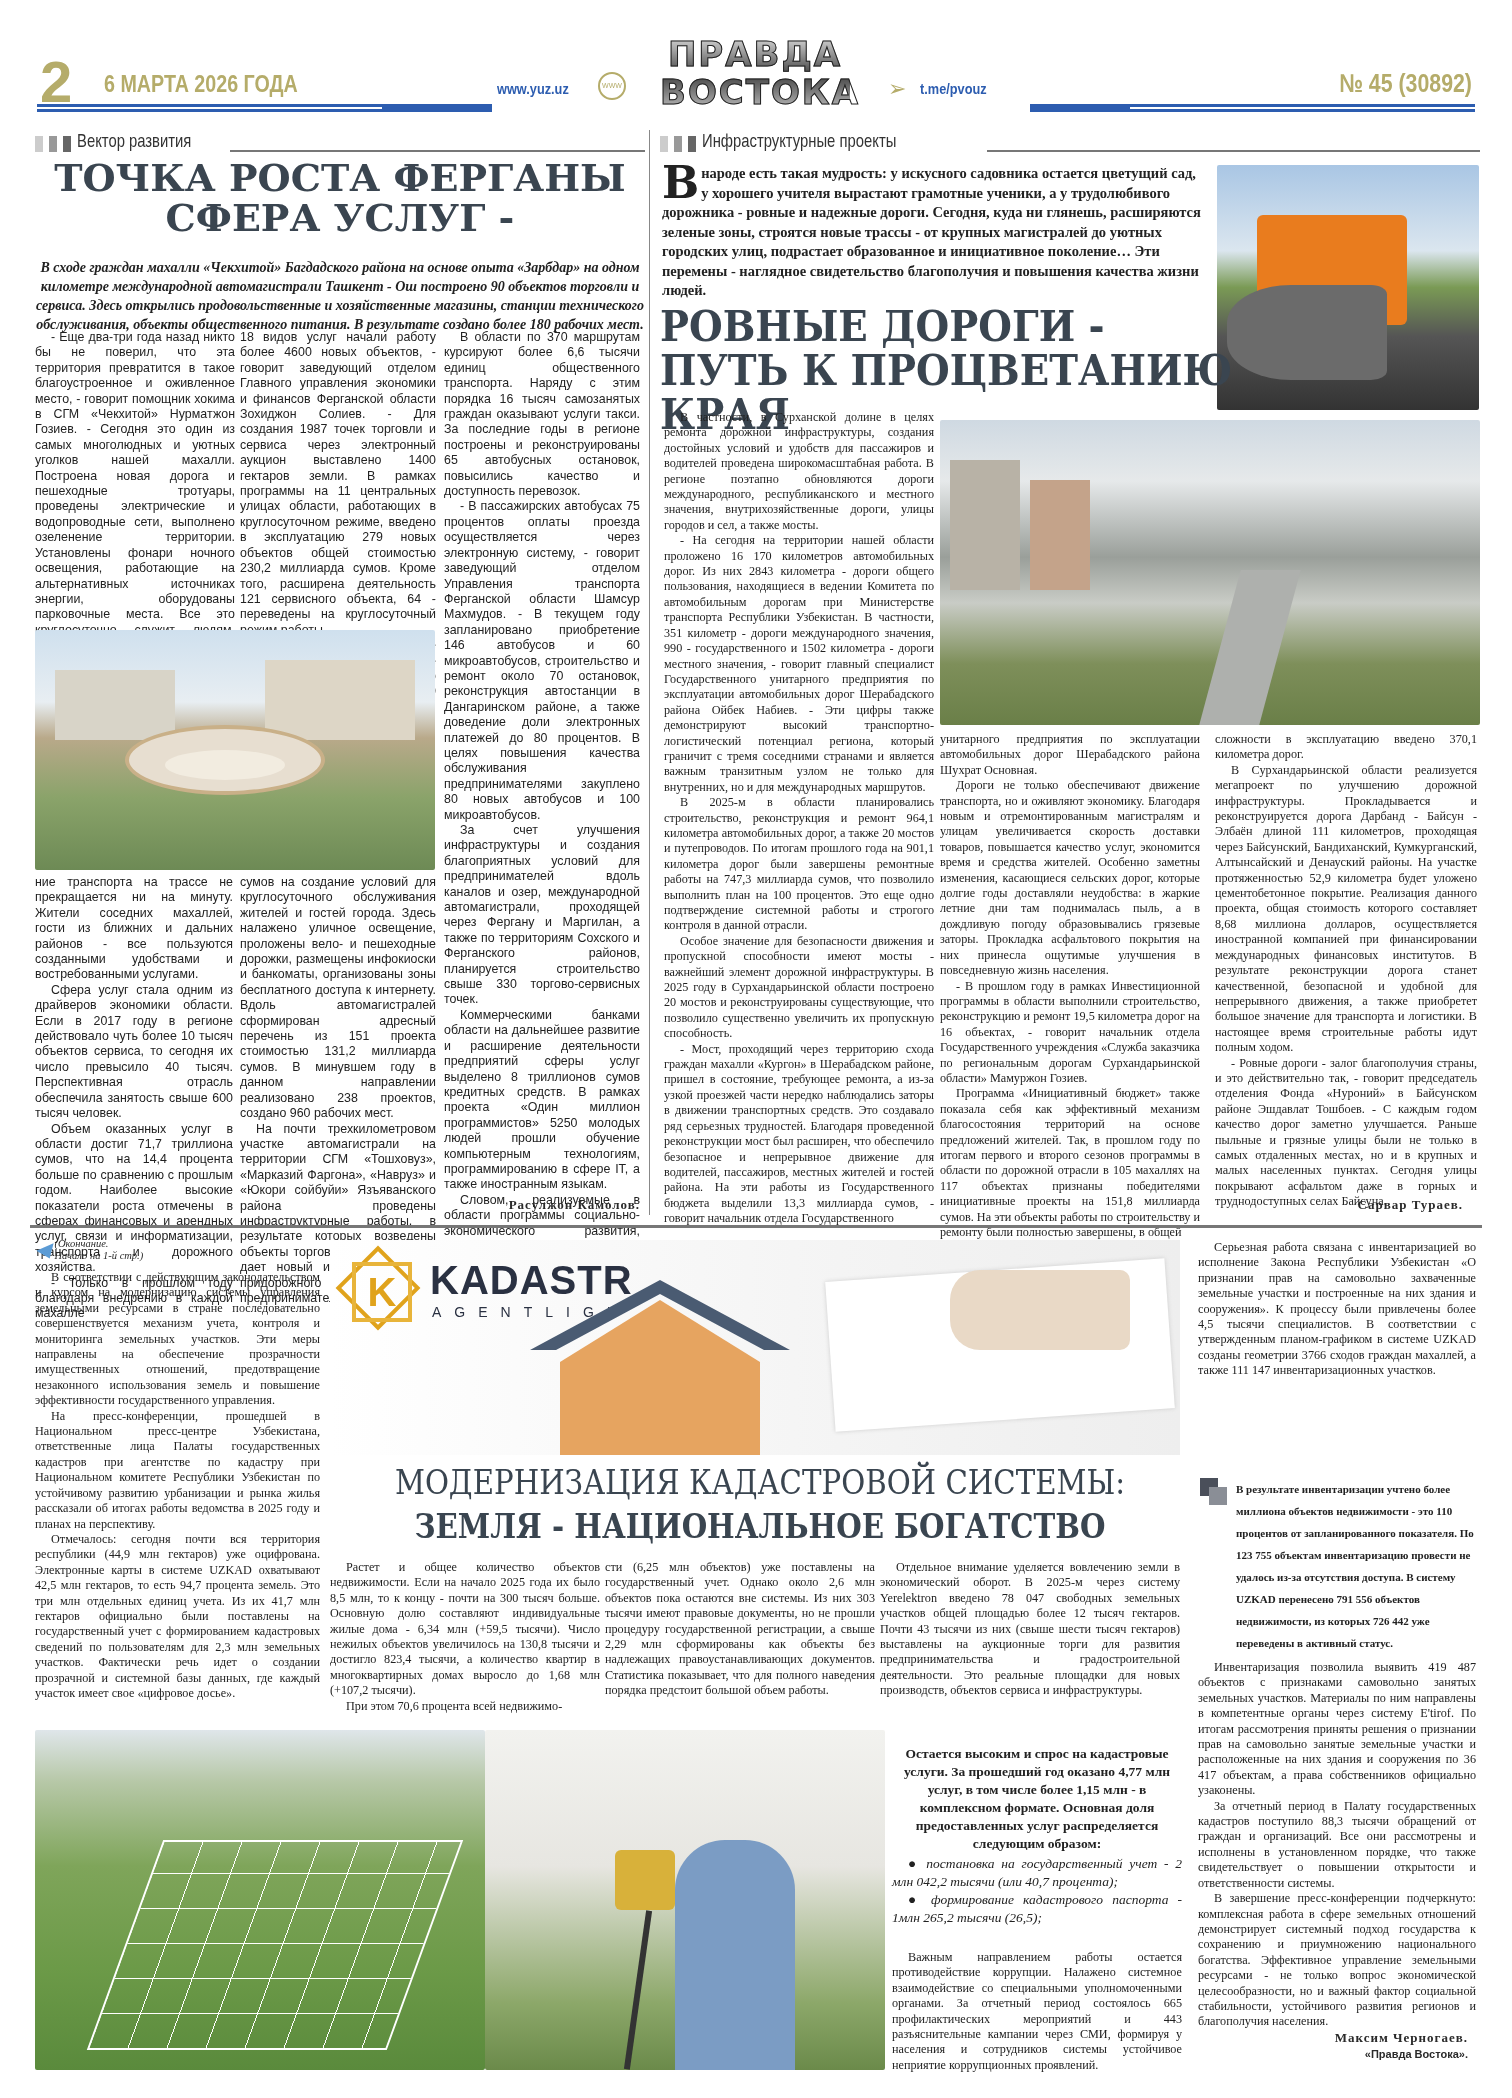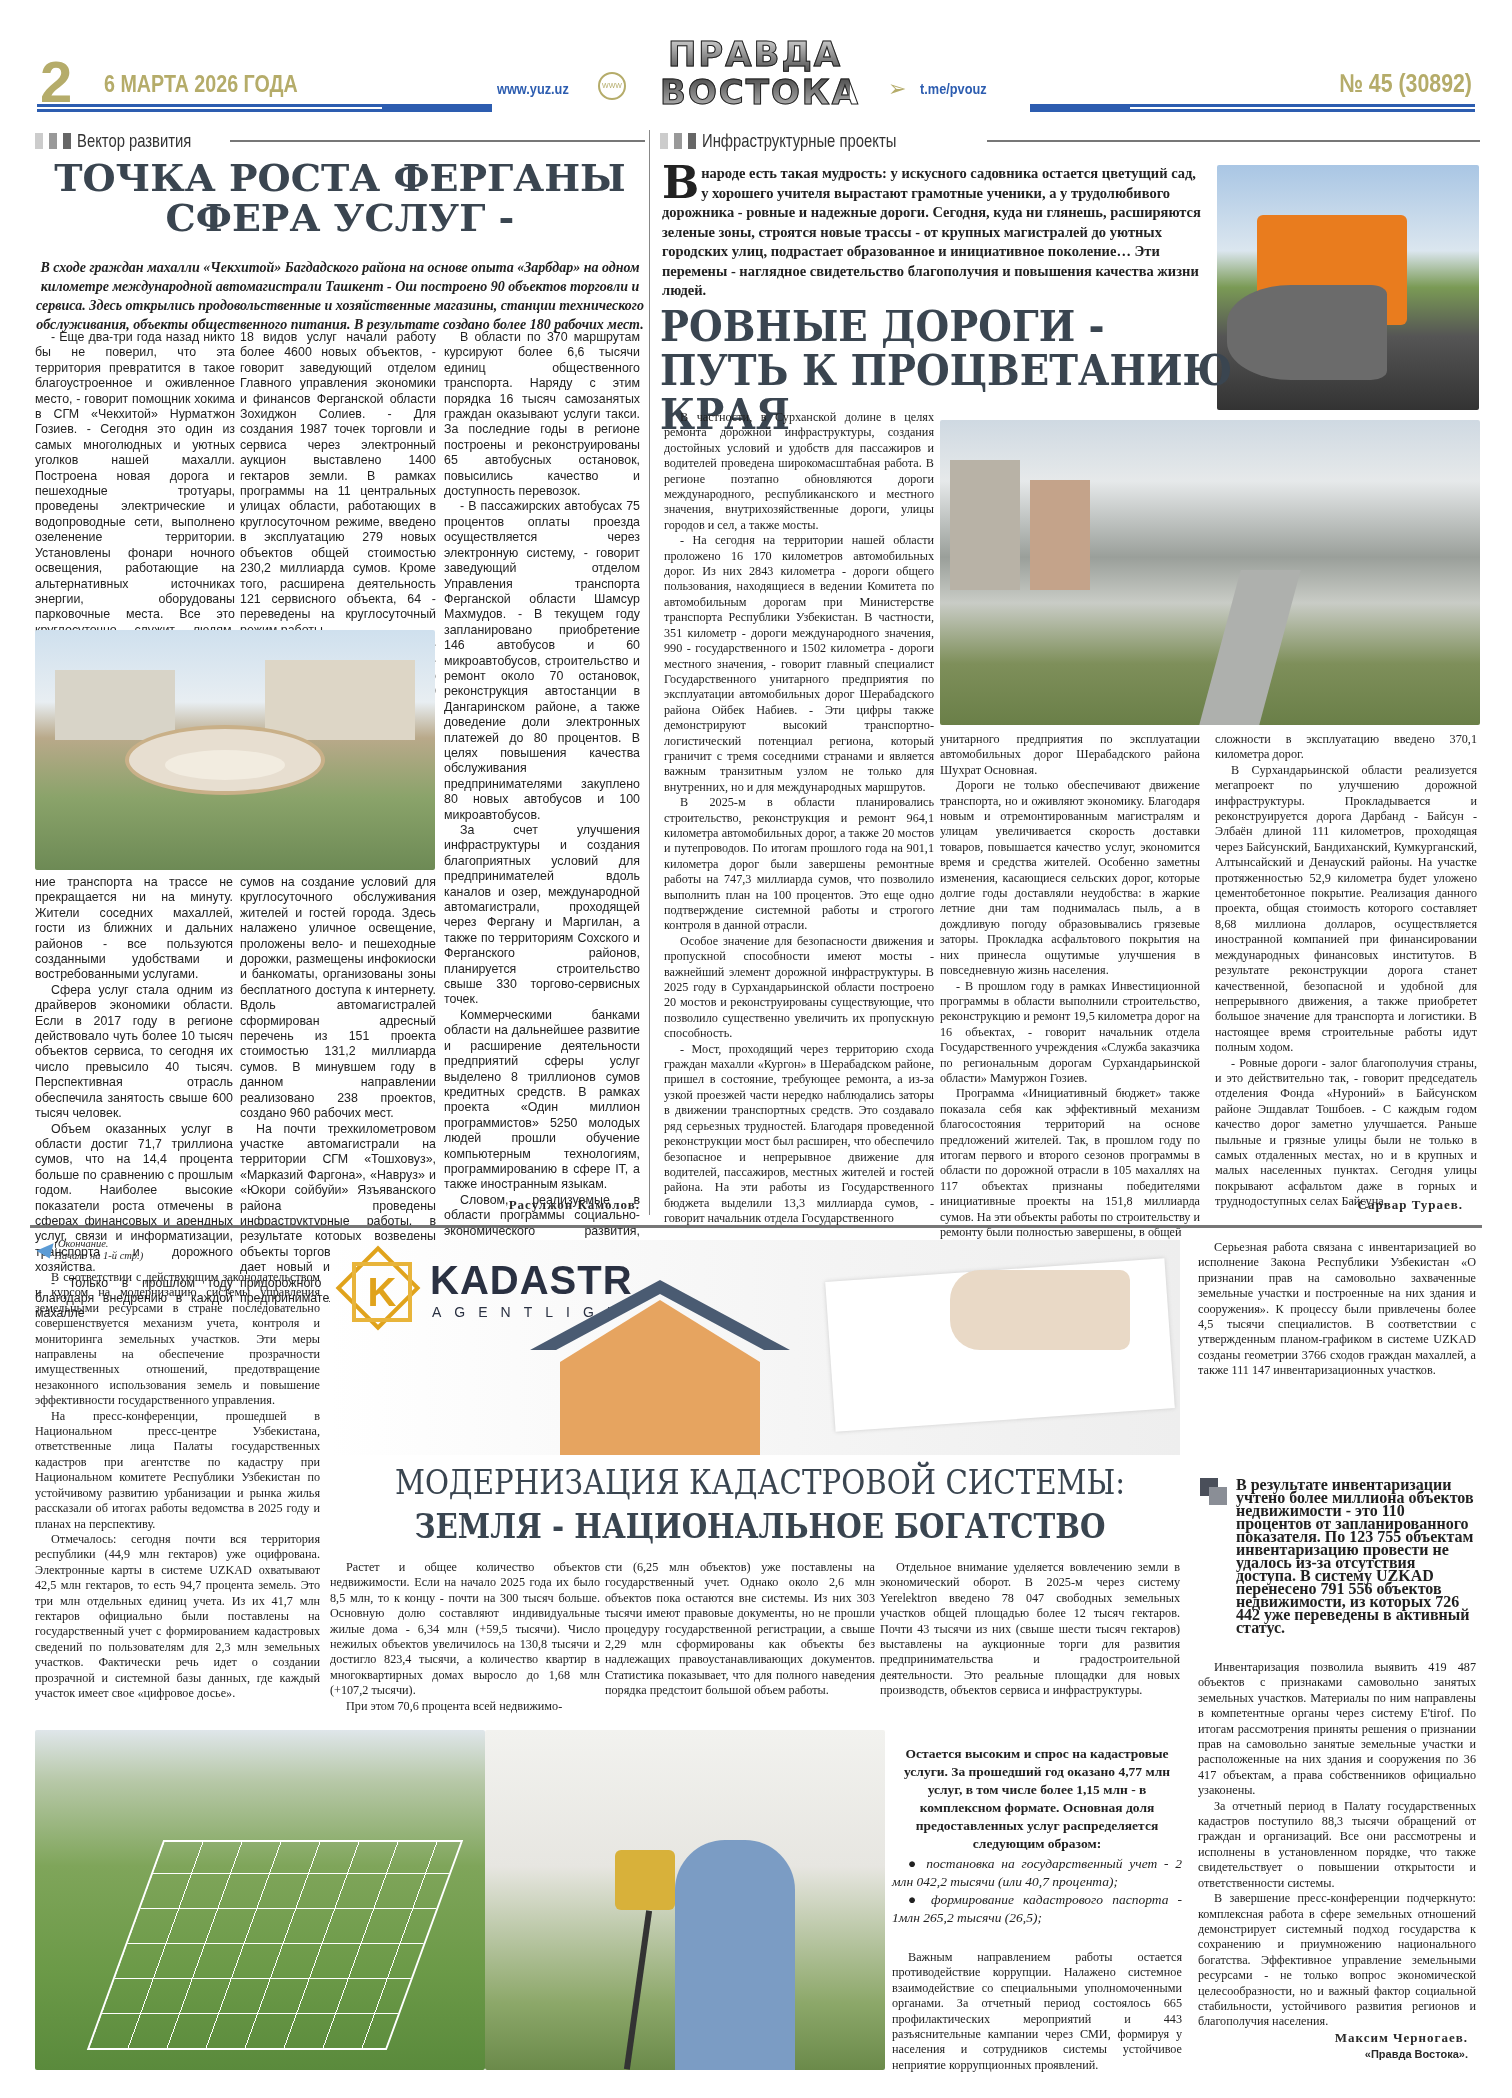--- a/index.html
+++ b/index.html
@@ -8,21 +8,21 @@
 .hdr-num{left:40px;top:48px;font-family:"Liberation Sans",sans-serif;font-weight:bold;font-size:58px;color:#b5ac6a;letter-spacing:-2px}
 .hdr-date{left:104px;top:70px;font-family:"Liberation Sans",sans-serif;font-weight:bold;font-size:24px;color:#b5ac6a;transform:scaleX(.82);transform-origin:left}
 .hdr-line{height:8px;background:#2d5db0;border-top:2px solid #2d5db0}
 .hdr-line .w{height:2px;background:#fff;margin-top:1px}
 .hdr-site{left:497px;top:80px;font-family:"Liberation Sans",sans-serif;font-weight:bold;font-size:15px;color:#2d5db0;transform:scaleX(.85);transform-origin:left}
 .globe{left:598px;top:72px;width:28px;height:28px;border:2px solid #b5ac6a;border-radius:50%;font-size:7px;color:#b5ac6a;text-align:center;line-height:24px;font-family:"Liberation Sans",sans-serif}
 .logo{left:660px;top:35px;width:190px;height:80px;font-family:"DejaVu Sans",sans-serif;font-weight:bold;font-size:34px;line-height:38px;text-align:center;color:#555;background:linear-gradient(#ddd,#444 50%,#ccc);-webkit-background-clip:text;background-clip:text;-webkit-text-fill-color:transparent;letter-spacing:2px;-webkit-text-stroke:1px #222}
 .tg{left:888px;top:76px;font-size:22px;color:#b5ac6a;font-family:"DejaVu Sans",sans-serif}
 .hdr-tg{left:920px;top:80px;font-family:"Liberation Sans",sans-serif;font-weight:bold;font-size:15px;color:#2d5db0;transform:scaleX(.85);transform-origin:left}
 .hdr-issue{right:40px;top:68px;font-family:"Liberation Sans",sans-serif;font-weight:bold;font-size:26px;color:#b5ac6a;transform:scaleX(.82);transform-origin:right}
-.rubric{font-family:"Liberation Sans",sans-serif;font-size:19px;color:#333;display:flex;align-items:center;gap:6px}
+.rubric{font-family:"Liberation Sans",sans-serif;font-size:19px;color:#333;display:flex;align-items:flex-end;gap:6px}
 .rubric .sq{display:inline-block;width:8px;height:16px}
 .rubric .t{transform:scaleX(.78);transform-origin:left;white-space:nowrap;margin-right:-40px}
 .rubric .ln{flex:1;height:2px;background:#777;margin-left:10px}
 .headline{font-family:"DejaVu Serif",serif;font-weight:bold;color:#3a4550;text-align:center;line-height:1.05}
 .lead{font-style:italic;font-size:14px;text-align:center;line-height:19px;font-weight:bold;color:#222}
 .col{font-size:12.2px;line-height:15.4px;text-align:justify;hyphens:auto;color:#222}
 .col.sans{font-family:"Liberation Sans",sans-serif;font-size:12.4px}
 .col p{text-indent:16px}
 .img{border-radius:2px}
 .vdiv{width:1px;background:#888}
@@ -202,21 +202,21 @@
 </div>
 
 <div class="abs col" style="left:1198px;top:1240px;width:278px">
   <p>Серьезная работа связана с инвентаризацией во исполнение Закона Республики Узбекистан «О признании прав на самовольно захваченные земельные участки и построенные на них здания и сооружения». К процессу были привлечены более 4,5 тысячи специалистов. В соответствии с утвержденным планом-графиком в системе UZKAD созданы геометрии 3766 сходов граждан махаллей, а также 111 147 инвентаризационных участков.</p>
 </div>
 <div class="abs box" style="left:1200px;top:1478px;width:278px;display:flex;gap:8px">
   <div style="position:relative;width:28px;height:28px;flex:none">
     <div style="position:absolute;left:0;top:0;width:18px;height:18px;background:#4a4f5a"></div>
     <div style="position:absolute;left:9px;top:9px;width:18px;height:18px;background:#8a8e96"></div>
   </div>
-  <div style="font-size:16px;line-height:13px">В результате инвентаризации учтено более миллиона объектов недвижимости - это 110 процентов от запланированного показателя. По 123 755 объектам инвентаризацию провести не удалось из-за отсутствия доступа. В систему UZKAD перенесено 791 556 объектов недвижимости, из которых 726 442 уже переведены в активный статус.</div>
+  <div style="font-size:11px;line-height:22px">В результате инвентаризации учтено более миллиона объектов недвижимости - это 110 процентов от запланированного показателя. По 123 755 объектам инвентаризацию провести не удалось из-за отсутствия доступа. В систему UZKAD перенесено 791 556 объектов недвижимости, из которых 726 442 уже переведены в активный статус.</div>
 </div>
 <div class="abs col" style="left:1198px;top:1660px;width:278px">
   <p>Инвентаризация позволила выявить 419 487 объектов с признаками самовольно занятых земельных участков. Материалы по ним направлены в компетентные органы через систему E'tirof. По итогам рассмотрения приняты решения о признании прав на самовольно занятые земельные участки и расположенные на них здания и сооружения по 36 417 объектам, а права собственников официально узаконены.</p>
   <p>За отчетный период в Палату государственных кадастров поступило 88,3 тысячи обращений от граждан и организаций. Все они рассмотрены и исполнены в установленном порядке, что также свидетельствует о повышении открытости и ответственности системы.</p>
   <p>В завершение пресс-конференции подчеркнуто: комплексная работа в сфере земельных отношений демонстрирует системный подход государства к сохранению и приумножению национального богатства. Эффективное управление земельными ресурсами - не только вопрос экономической целесообразности, но и важный фактор социальной стабильности, устойчивого развития регионов и благополучия населения.</p>
 </div>
 <div class="abs sign" style="left:1198px;top:2030px;width:270px">Максим Черногаев.</div>
 <div class="abs" style="left:1198px;top:2048px;width:270px;text-align:right;font:bold 11px 'Liberation Sans',sans-serif">«Правда Востока».</div>
 
 </body></html>

